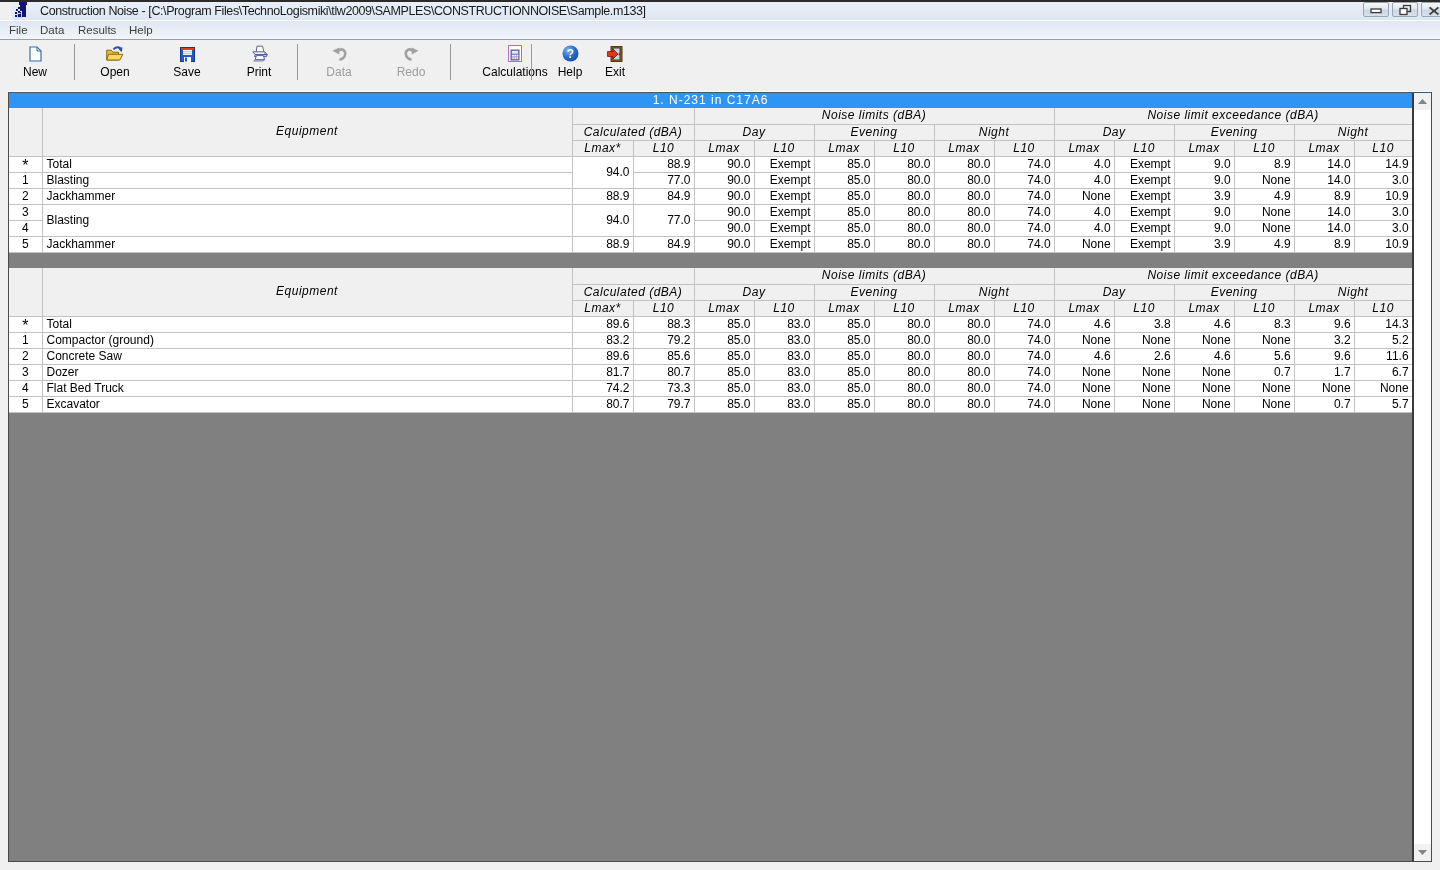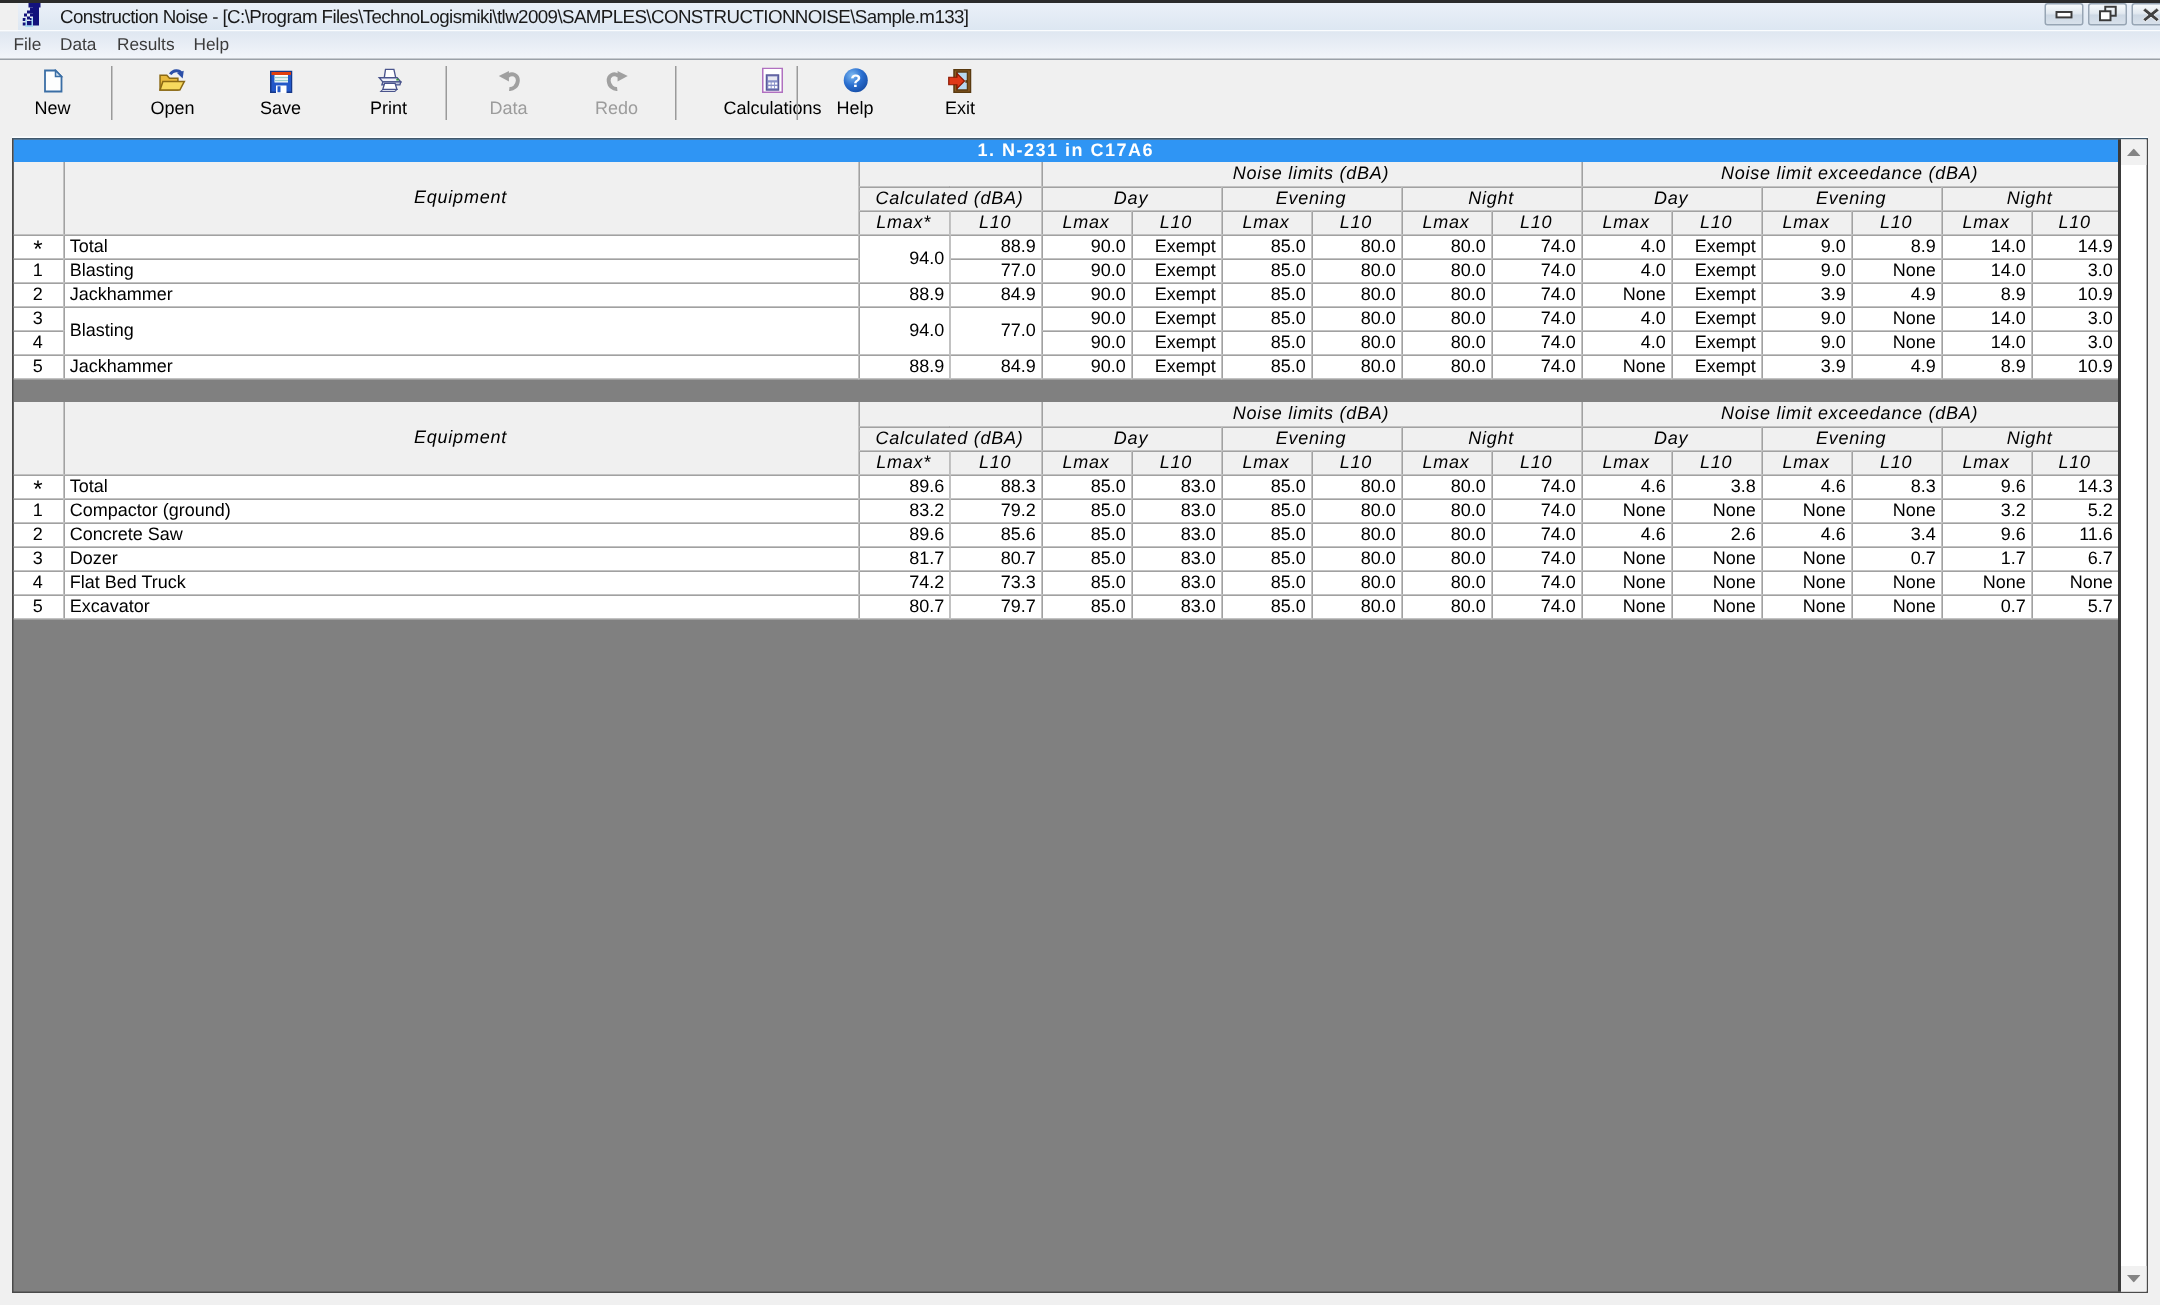--- a/index.html
+++ b/index.html
@@ -36,21 +36,21 @@
 #lightline { left:8px; top:91px; width:1424px; height:1px; background:#fbfdff; }
 #content { left:8px; top:92px; width:1424px; height:770px; background:#808080;
   border:1px solid #4a4a4a; border-top:1px solid #40586c; }
 #tablearea { left:0; top:0; width:1403px; height:768px; overflow:hidden; }
 #darkline { left:1403px; top:0; width:2px; height:768px; background:#3a3a3a; }
 #sbar { left:1405px; top:0; width:17px; height:768px; background:#ffffff; }
 .sbtn { position:absolute; left:0; width:17px; height:17px; background:#F1F1F1; }
 .sbtn svg { display:block; margin:6px auto 0 auto; }
 
 .blueband { position:absolute; left:0; width:1403px; height:15px; background:#2F95F4;
-  color:#fff; font-weight:bold; font-size:12px; letter-spacing:1px; text-align:center; line-height:15px; }
+  color:#fff; font-weight:normal; font-size:12px; letter-spacing:1px; text-align:center; line-height:15px; }
 
 table { border-collapse:collapse; table-layout:fixed; width:1403px; position:absolute; left:0;
   font-size:12px; color:#000; }
 td { border:1px solid #C2C2C2; height:16px; padding:0; overflow:hidden; white-space:nowrap;
   background:#fff; line-height:15px; }
 td.h { background:#F0F0F0; font-style:italic; text-align:center; letter-spacing:0.5px; }
 td.num { text-align:right; padding-right:3px; }
 td.eq { text-align:left; padding-left:4px; }
 td.idx { text-align:center; }
 td.vmid { vertical-align:middle; }
@@ -195,21 +195,21 @@
               <stop offset="55%" stop-color="#2a6fd0"></stop>
               <stop offset="100%" stop-color="#184fa8"></stop>
             </radialGradient>
           </defs>
           <circle cx="8.5" cy="8.5" r="8" fill="url(#hg)"></circle>
           <text x="8.5" y="13" font-family="Liberation Sans" font-size="12" font-weight="bold" fill="#fff" text-anchor="middle">?</text>
         </svg>
       </div>
     <div class="tblabel">Help</div>
   </div>
-  <div class="tbitem" style="left:595px">
+  <div class="tbitem" style="left:570px">
     <div class="tbicon">
         <svg width="16" height="16" viewBox="0 0 16 16">
           <rect x="4" y="0.5" width="11" height="15" fill="#8a5a20" stroke="#5a3a10"></rect>
           <rect x="6" y="2" width="7" height="12" fill="#b8d8f0" stroke="#5a3a10"></rect>
           <rect x="11.6" y="7.4" width="1.6" height="1.8" fill="#5a3a10"></rect>
           <path d="M0.5 5.5 L6 5.5 L6 3 L11 8 L6 13 L6 10.5 L0.5 10.5 Z" fill="#e03818" stroke="#8a1800" stroke-width="0.8"></path>
         </svg>
       </div>
     <div class="tblabel">Exit</div>
   </div>
@@ -476,21 +476,21 @@
             <td class="num">85.6</td>
             <td class="num">85.0</td>
             <td class="num">83.0</td>
             <td class="num">85.0</td>
             <td class="num">80.0</td>
             <td class="num">80.0</td>
             <td class="num">74.0</td>
             <td class="num">4.6</td>
             <td class="num">2.6</td>
             <td class="num">4.6</td>
-            <td class="num">3.4</td>
+            <td class="num">5.6</td>
             <td class="num">9.6</td>
             <td class="num">11.6</td>
           </tr>
           <tr>
             <td class="idx">3</td>
             <td class="eq">Dozer</td>
             <td class="num">81.7</td>
             <td class="num">80.7</td>
             <td class="num">85.0</td>
             <td class="num">83.0</td>

